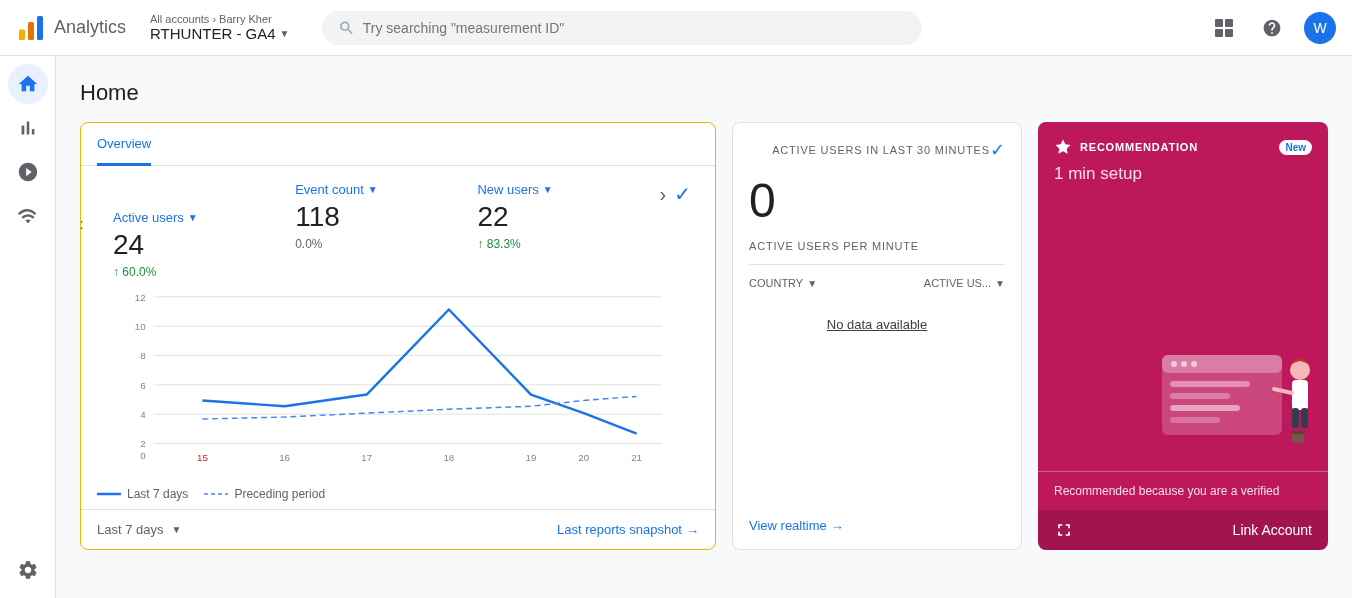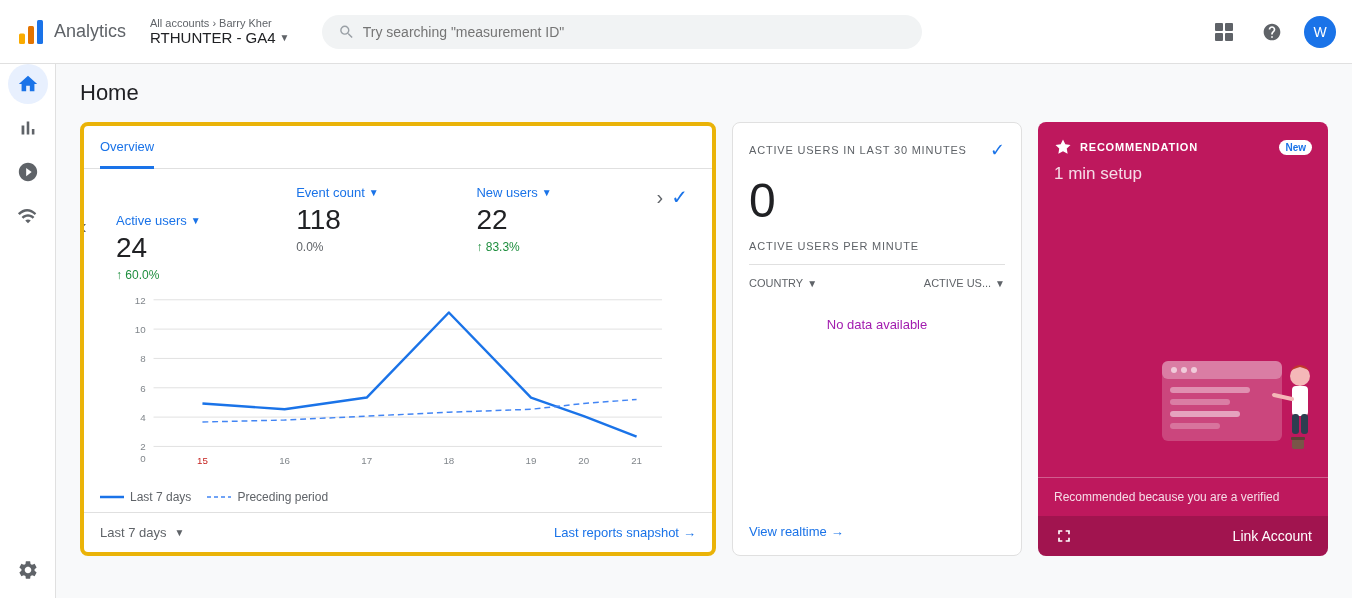--- a/index.html
+++ b/index.html
@@ -1,20 +1,20 @@
 <!DOCTYPE html>
 <html><head>
   <meta charset="utf-8">
   <style>
     * { box-sizing: border-box; margin: 0; padding: 0; }
     body { font-family: 'Google Sans', Arial, sans-serif; background: #f8f9fa; color: #202124; font-size: 14px; overflow: hidden; }
 
     
     .top-nav {
-      display: flex; align-items: center; height: 64px;
+      display: flex; align-items: center; height: 56px;
       background: #fff; border-bottom: 1px solid #e0e0e0;
       padding: 0 16px; gap: 16px; position: fixed; top: 0; left: 0; right: 0; z-index: 100;
     }
     .nav-logo { display: flex; align-items: center; gap: 8px; }
     .logo-icon { width: 30px; height: 30px; }
     .nav-title { font-size: 18px; color: #5f6368; font-weight: 400; }
     .nav-account { display: flex; flex-direction: column; margin-left: 8px; }
     .nav-breadcrumb { font-size: 11px; color: #5f6368; }
     .nav-property { font-size: 15px; font-weight: 500; color: #202124; display: flex; align-items: center; gap: 4px; }
     .nav-search {
@@ -50,21 +50,21 @@
       margin-top: 56px; margin-left: 56px; padding: 24px;
       min-height: calc(100vh - 56px); background: #f8f9fa;
     }
     .page-title { font-size: 22px; font-weight: 400; color: #202124; margin-bottom: 16px; }
 
     
     .cards-row { display: flex; gap: 16px; }
 
     
     .stats-card {
-      background: #fff; border-radius: 8px; border: 4px solid #eab308;
+      background: #fff; border-radius: 8px; border: 1px solid #eab308;
       flex: 1; max-width: 640px; padding: 0; overflow: hidden;
     }
     .stats-card-tabs {
       display: flex; border-bottom: 1px solid #e0e0e0; padding: 0 16px;
     }
     .stats-tab {
       padding: 12px 0; margin-right: 24px; font-size: 13px; cursor: pointer;
       color: #5f6368; border-bottom: 3px solid transparent; position: relative; top: 1px;
     }
     .stats-tab.active { color: #1a73e8; border-bottom-color: #1a73e8; font-weight: 500; }
@@ -92,21 +92,21 @@
       background: #fff; border-radius: 8px; border: 1px solid #e0e0e0;
       width: 290px; min-width: 290px; padding: 16px;
       display: flex; flex-direction: column; gap: 12px;
     }
     .realtime-title { font-size: 11px; color: #5f6368; letter-spacing: 0.8px; font-weight: 500; text-transform: uppercase; border-bottom: 1px solid #e0e0e0; padding-bottom: 4px; }
     .realtime-count { font-size: 48px; font-weight: 300; color: #202124; }
     .realtime-subtitle { font-size: 11px; color: #5f6368; text-transform: uppercase; letter-spacing: 0.8px; }
     .realtime-divider { border: none; border-top: 1px solid #e0e0e0; }
     .realtime-table-header { display: flex; justify-content: space-between; font-size: 11px; color: #5f6368; font-weight: 500; }
     .realtime-col { display: flex; align-items: center; gap: 4px; }
-    .no-data { font-size: 13px; color: #a21caf; text-align: center; padding: 16px 0; }
+    .no-data { font-size: 13px; color: #404040; text-align: center; padding: 16px 0; text-decoration: underline; }
     .realtime-footer { margin-top: auto; }
 
     
     .rec-card {
       background: #be185d; border-radius: 8px;
       width: 290px; min-width: 290px;
       display: flex; flex-direction: column; color: #fff; overflow: hidden;
       position: relative;
     }
     .rec-header { display: flex; align-items: center; gap: 8px; padding: 16px 16px 8px; }
@@ -308,21 +308,21 @@
         </div>
         <a class="view-link">
           <span>Last reports snapshot</span>
           <span>→</span>
         </a>
       </div>
     </div>
 
     <div class="realtime-card">
       <div style="display:flex;align-items:center;justify-content:space-between;">
-        <div class="realtime-title" style="border:none;padding:0;flex:1;">ACTIVE USERS IN LAST 30 MINUTES</div>
+        <div class="realtime-title" style="border:none;padding:0;flex:1;text-align:right;">ACTIVE USERS IN LAST 30 MINUTES</div>
         <span style="color:#1a73e8;font-size:18px;">✓</span>
       </div>
       <div class="realtime-count">0</div>
       <div class="realtime-subtitle">ACTIVE USERS PER MINUTE</div>
       <hr class="realtime-divider">
       <div class="realtime-table-header">
         <div class="realtime-col">
           <span>COUNTRY</span>
           <span class="dropdown-arrow">▼</span>
         </div>

